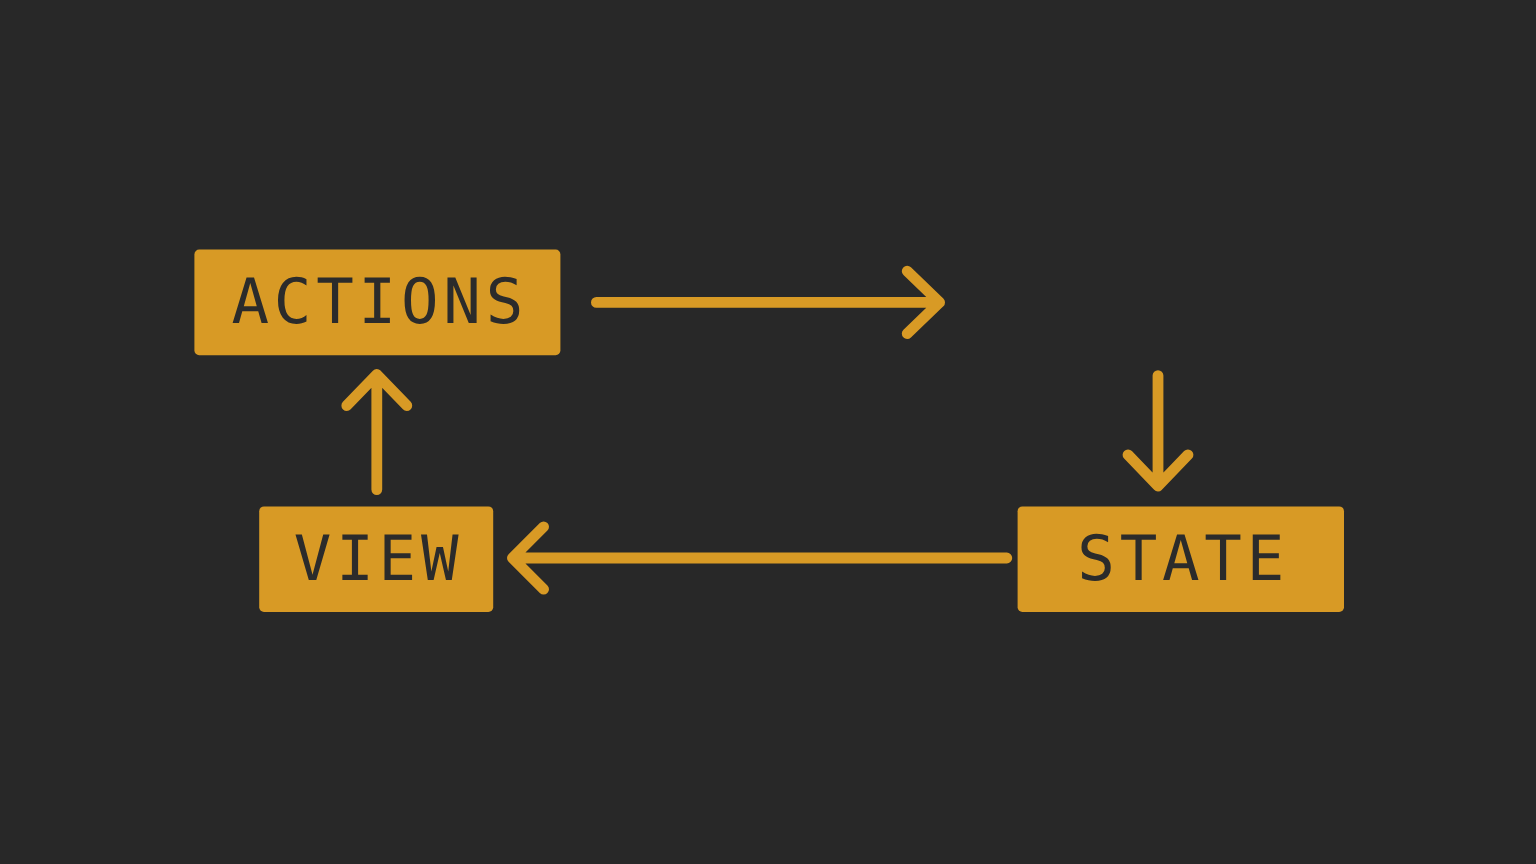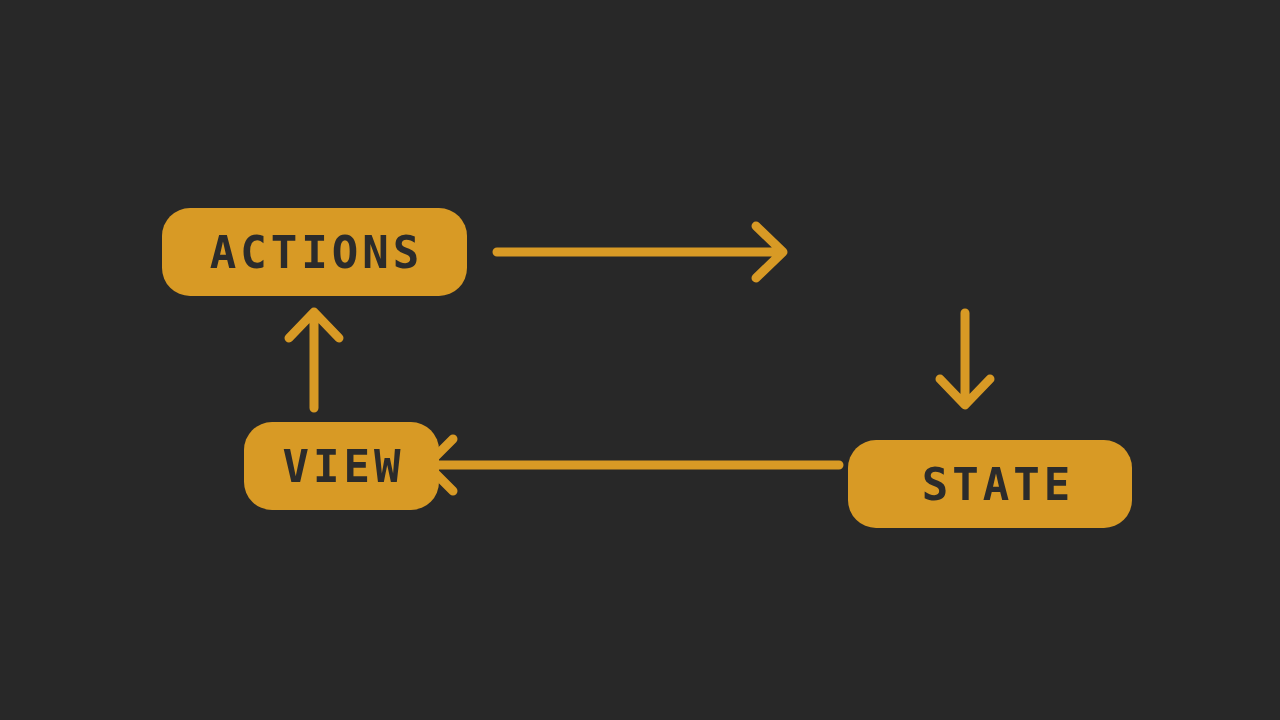--- a/index.html
+++ b/index.html
@@ -30,31 +30,31 @@
     stroke-linecap: round;
     stroke-linejoin: round;
   }
   .node {
     position: absolute;
     display: flex;
     align-items: center;
     justify-content: center;
     background: var(--accent, #D89A25);
     color: var(--ink, #2B2B2B);
-    border-radius: 28px;
-    font-weight: 700;
-    font-size: 44px;
+    border-radius: 4px;
+    font-weight: 400;
+    font-size: 52px;
     letter-spacing: 4px;
     text-indent: 4px; 
     user-select: none;
   }
   .node-actions { left: 162px; top: 208px; width: 305px; height: 88px; }
   .node-reducer { left: 813px; top: 208px; width: 304px; height: 88px; }
-  .node-state   { left: 848px; top: 440px; width: 272px; height: 88px; padding-left: 12px; }
-  .node-view    { left: 216px; top: 422px; width: 195px; height: 88px; margin-left: 28px; }
+  .node-state   { left: 848px; top: 422px; width: 272px; height: 88px; }
+  .node-view    { left: 216px; top: 422px; width: 195px; height: 88px; }
 </style>
 </head>
 <body>
 
 <div class="canvas" style="--bg: #282828; --accent: #D89A25; --ink: #2B2B2B;">
 
   <svg class="arrows" viewBox="0 0 1280 720">
     <path d="M497 252 H781 M756 226 L783 252 L756 278"></path>
     <path d="M965 313 V401 M940 379 L965 405 L990 379"></path>
     <path d="M839 465 H432 M453 439 L427 465 L453 491"></path>

